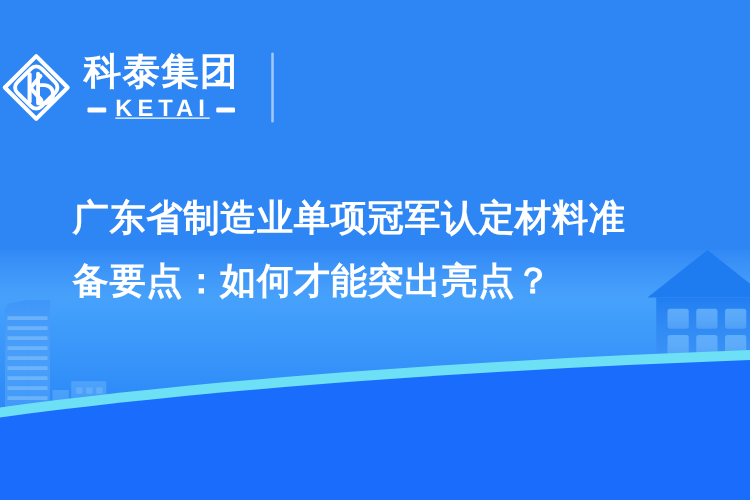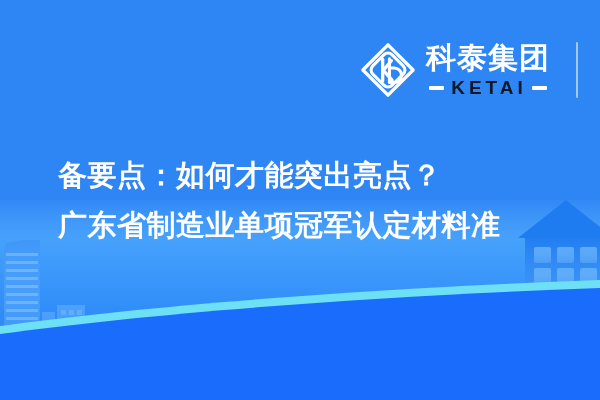--- a/index.html
+++ b/index.html
@@ -54,21 +54,21 @@
     width: 600px; height: 120px;
   }
 
   
   .header {
     position: absolute;
     left: 0; top: 0;
     width: 600px; height: 140px;
     display: flex;
     align-items: center;
-    justify-content: flex-end;
+    justify-content: flex-start;
   }
   .header-inner {
     display: flex;
     align-items: center;
     gap: 0;
   }
   .logo-block {
     display: flex;
     align-items: center;
     gap: 9px;
@@ -98,26 +98,27 @@
     margin-top: 5px;
   }
   .logo-dash {
     display: block;
     width: 15px;
     height: 4px;
     background: #ffffff;
     border-radius: 1px;
   }
   .logo-en {
-    color: #0f172a;
+    color: #ffffff;
     font-size: 19px;
     font-weight: 700;
     letter-spacing: 4px;
     white-space: nowrap;
     padding-left: 2px;
+    text-decoration: underline;
   }
 
   .divider {
     width: 2px;
     height: 56px;
     background: rgba(255,255,255,0.55);
     margin: 0 22px 0 26px;
     border-radius: 1px;
   }
 
@@ -286,17 +287,17 @@
         </div>
       </div>
 
       <div class="divider"></div>
 
 
     </div>
   </div>
 
   <div class="headline">
+    <span class="headline-line">广东省制造业单项冠军认定材料准</span>
     <span class="headline-line">备要点：如何才能突出亮点？</span>
-    <span class="headline-line">广东省制造业单项冠军认定材料准</span>
   </div>
 
 </div>
 
 </body></html>

